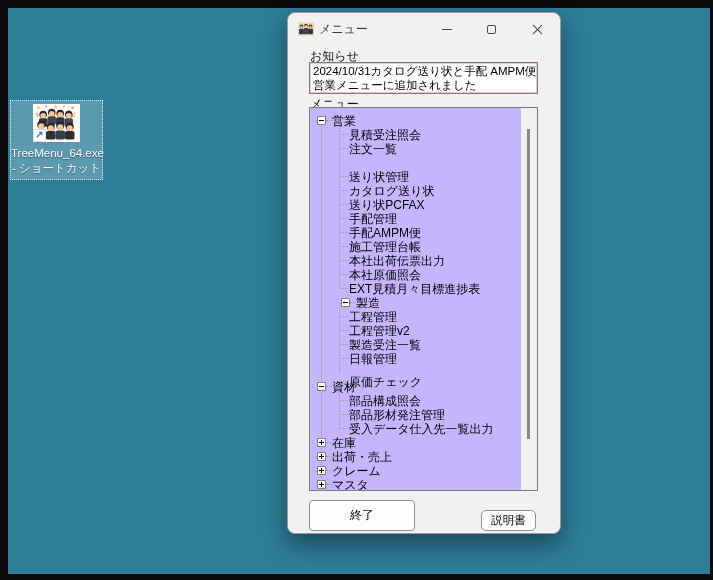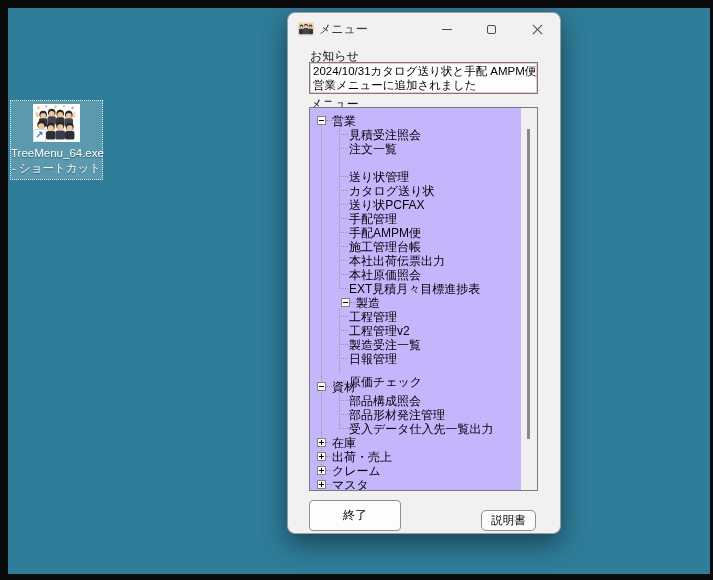--- a/index.html
+++ b/index.html
@@ -53,21 +53,21 @@
   .exp { position:absolute; left:7px; top:2px; width:9px; height:9px; background:#fff; border:1px solid #828282; }
   .exp::before { content:""; position:absolute; left:1px; top:3px; width:5px; height:1px; background:#000; }
   .exp.plus::after { content:""; position:absolute; left:3px; top:1px; width:1px; height:5px; background:#000; }
 
   .scroll-track { position:absolute; right:0; top:0; width:16px; height:100%; background:#f0f0f0; }
   .scroll-thumb { position:absolute; left:6px; top:21px; width:3px; height:310px; background:#8a8a8a; }
 
   
   .btn { position:absolute; background:#fdfdfd; border:1px solid #8f8f8f; color:#000;
          display:flex; align-items:center; justify-content:center; }
-  .btn-exit { left:21px; top:487px; width:92px; height:31px; border-radius:4px; font-size:12px; }
+  .btn-exit { left:21px; top:487px; width:106px; height:31px; border-radius:4px; font-size:12px; }
   .btn-manual { left:193px; top:497px; width:55px; height:21px; border-radius:5px; font-size:11.5px; }
 </style>
 </head>
 <body>
 
 <div class="screen">
   <div class="desktop">
 
     <div class="shortcut">
       <div class="shortcut-img">

